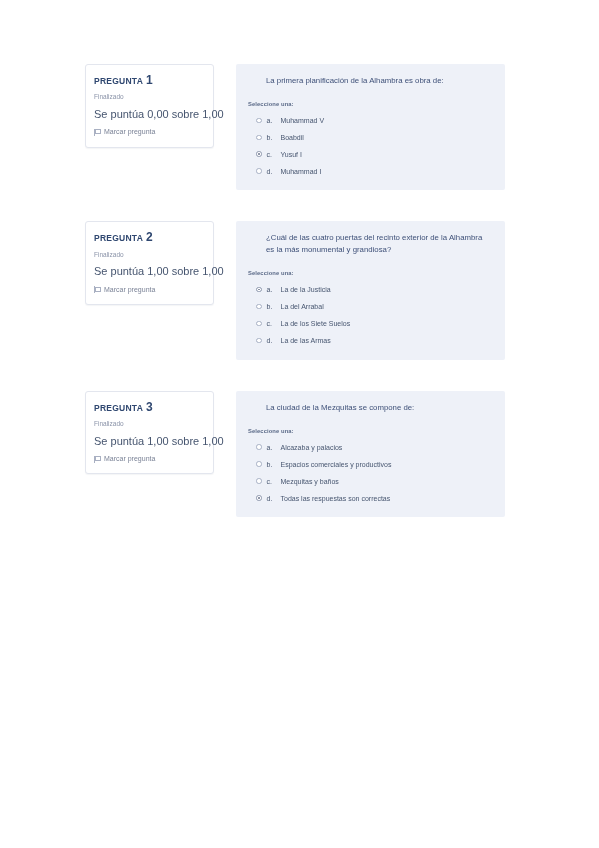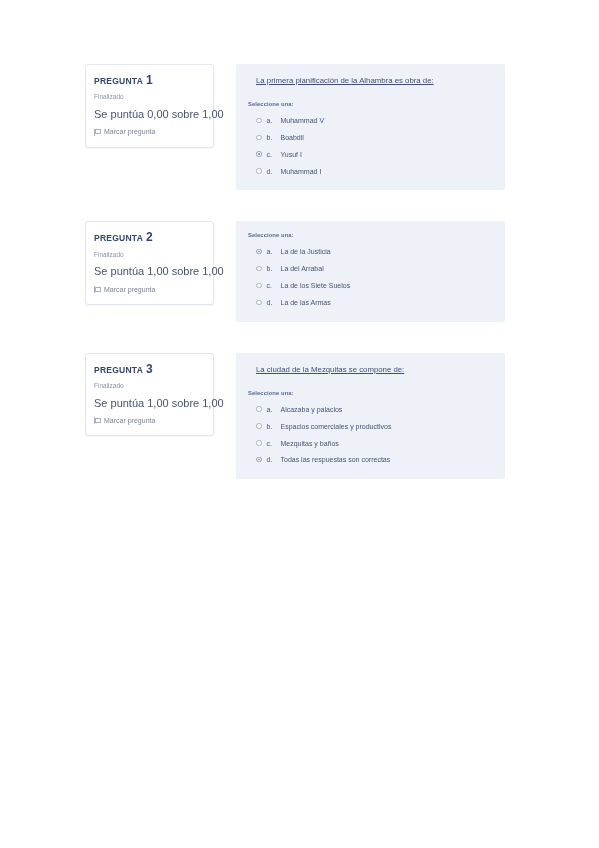--- a/index.html
+++ b/index.html
@@ -114,23 +114,22 @@
     background: #eef1f8;
     border-radius: 2px;
     padding: 11px 14px 14px 12px;
     box-sizing: border-box;
     min-height: 60px;
   }
   .qtext {
     font-size: 7.8px;
     line-height: 1.55;
     color: #3e5078;
-    margin: 0 0 14px 8px;
+    margin: 0 0 14px 18px;
     max-width: 240px;
-    text-decoration: underline;
   }
   .qprompt {
     font-size: 5.8px;
     font-weight: bold;
     color: #5b6party;
     color: #5b6a88;
     margin: 0 0 9px 0;
     letter-spacing: 0.1px;
   }
   .answers {
@@ -230,20 +229,21 @@
         <div class="qinfo">
           <div class="qinfo-title"><span>PREGUNTA</span><span class="qnum">2</span></div>
           <div class="qinfo-state">Finalizado</div>
           <div class="qinfo-grade">Se puntúa 1,00 sobre 1,00</div>
           <div class="qinfo-flag">
             <span class="flag-icon"></span>
             <span>Marcar pregunta</span>
           </div>
         </div>
         <div class="qpanel">
+          <div class="qtext">¿Cuál de las cuatro puertas del recinto exterior de la Alhambra es la más monumental y grandiosa?</div>
           <div class="qprompt">Seleccione una:</div>
           <ul class="answers">
             <li class="answer">
               <span class="radio checked"></span>
               <span class="answer-letter">a.</span>
               <span class="answer-text">La de la Justicia</span>
             </li>
             <li class="answer">
               <span class="radio"></span>
               <span class="answer-letter">b.</span>

